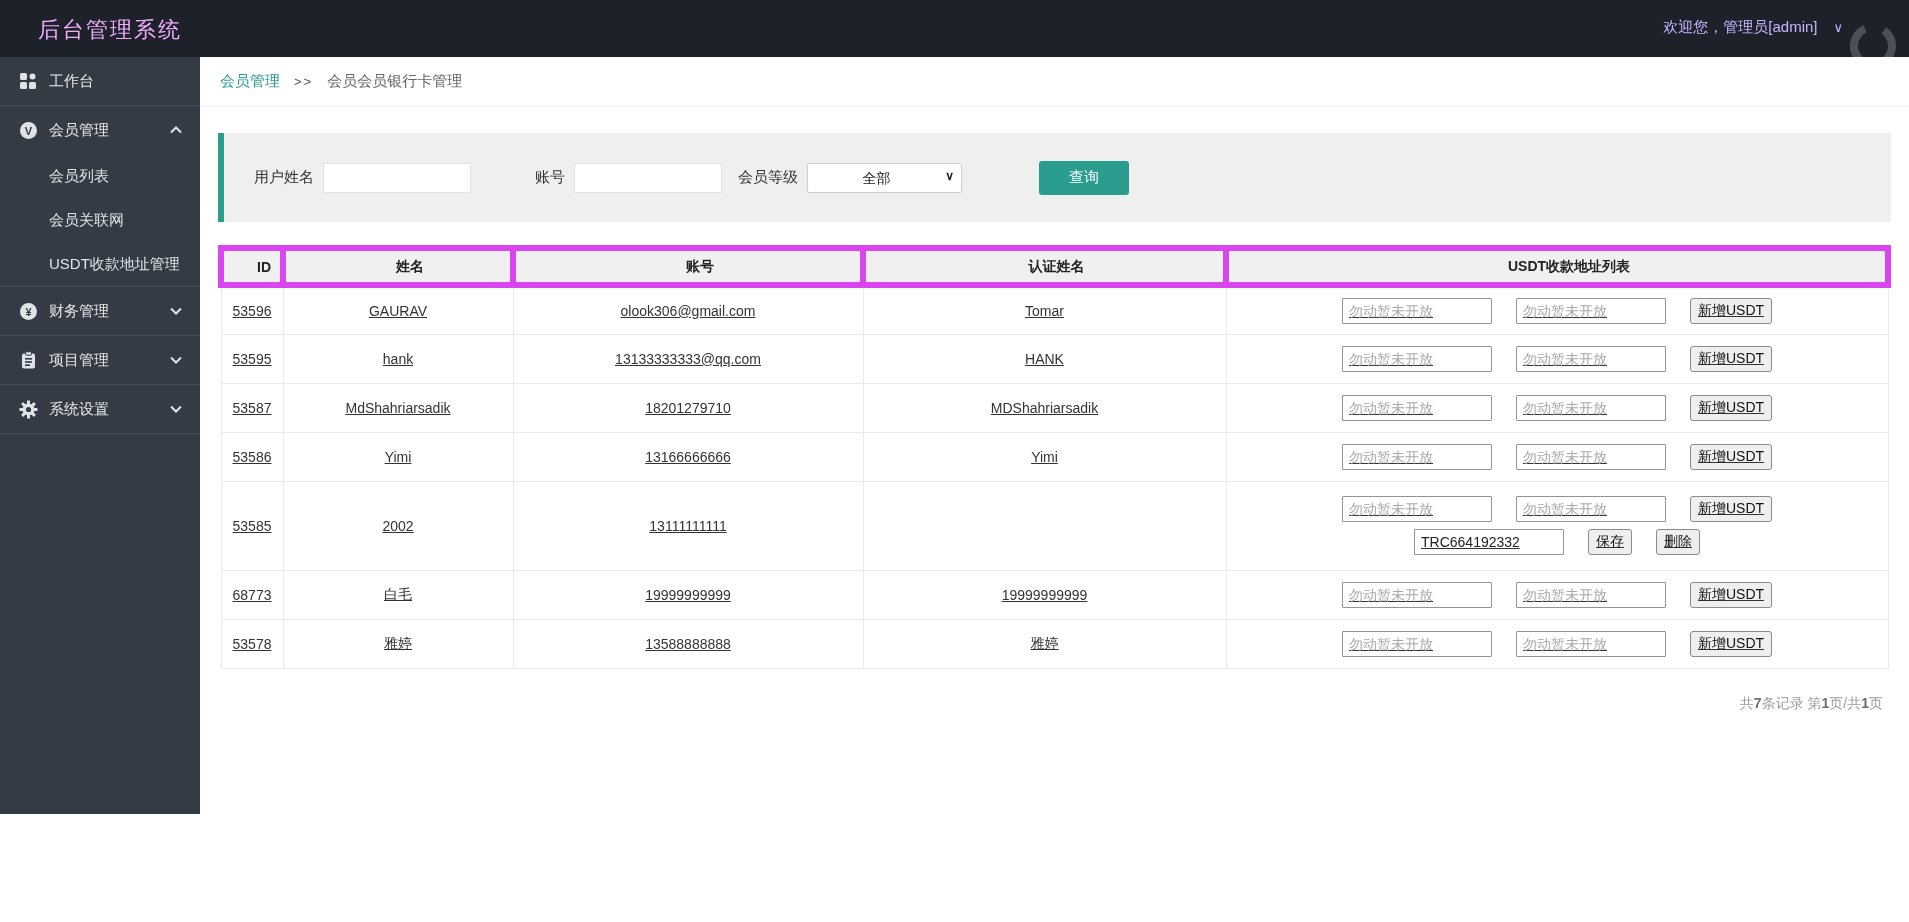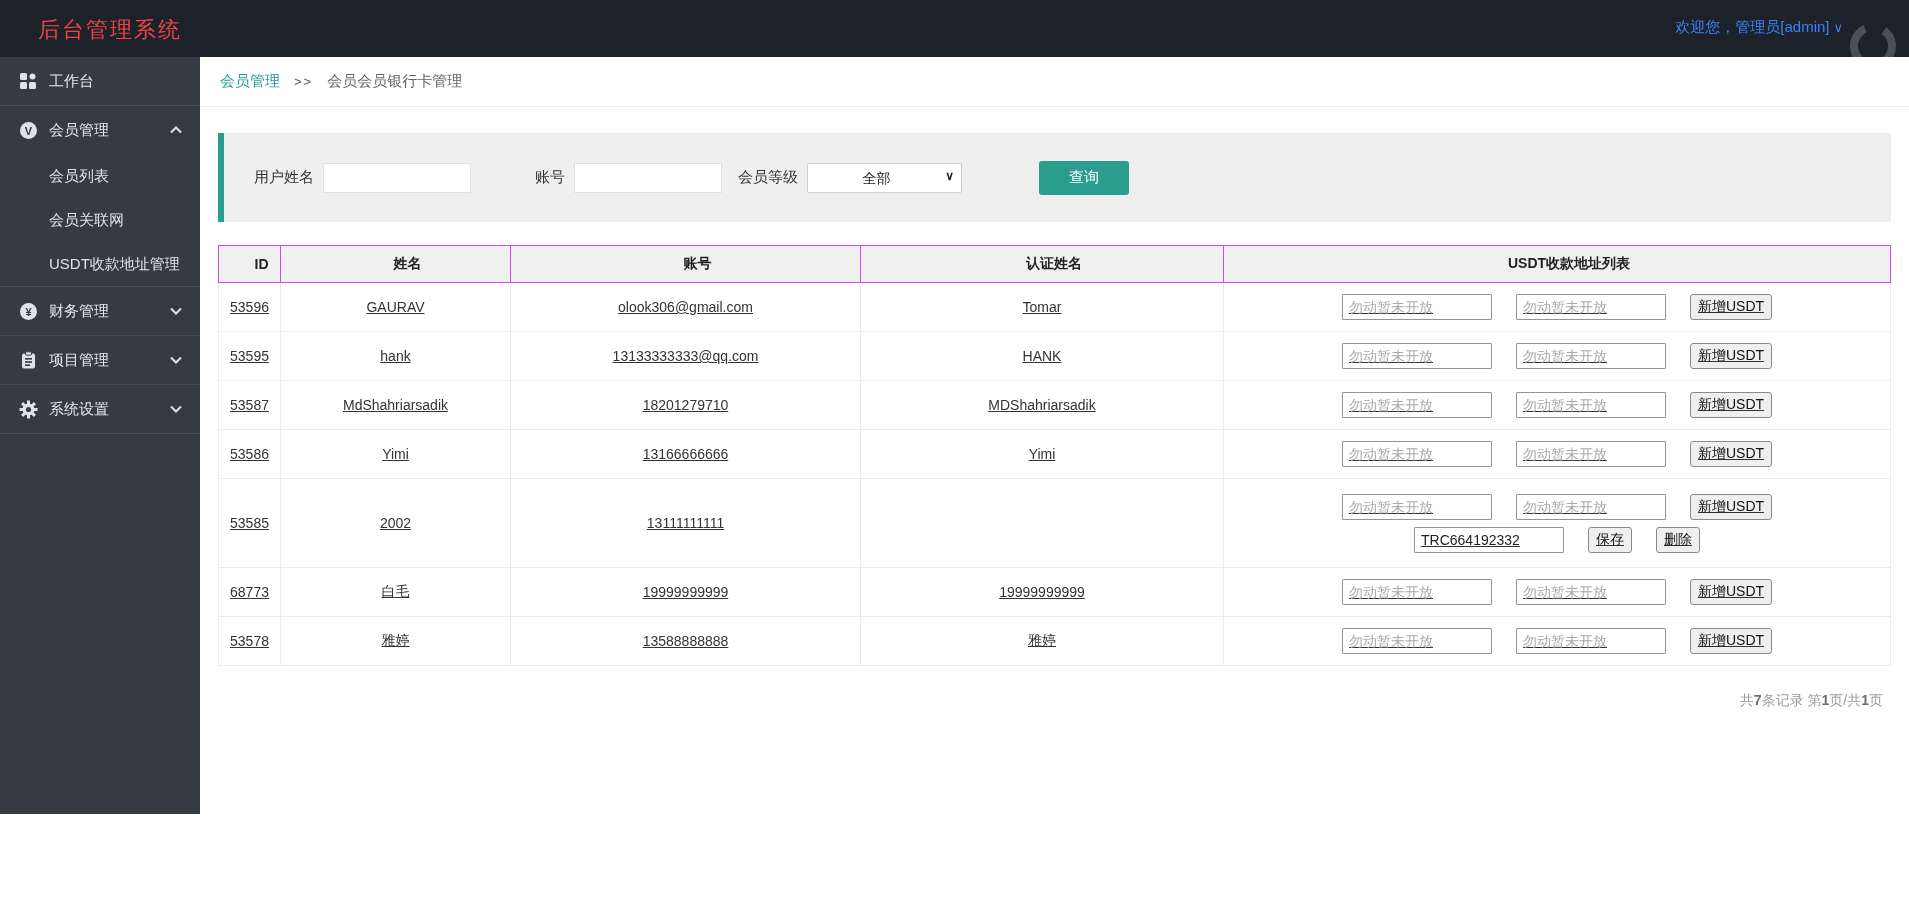--- a/index.html
+++ b/index.html
@@ -1,22 +1,22 @@
 <!DOCTYPE html>
 <html><head>
 <meta charset="utf-8">
 <style>
   * { box-sizing: border-box; margin: 0; padding: 0; }
   html,body { width:1909px; height:922px; font-family:"Liberation Sans", sans-serif; background:#fff; }
   .app { position:relative; width:1909px; height:922px; overflow:hidden; background:#fff; }
 
   
   .topbar { position:absolute; top:0; left:0; width:1909px; height:57px; background:#1d212a; color:#fff; z-index:10; overflow:hidden; }
-  .topbar-title { position:absolute; left:38px; top:15px; font-size:22px; letter-spacing:2px; color:#ef4444; }
-  .topbar-right { position:absolute; right:66px; top:18px; font-size:15px; color:#3b82f6; display:flex; align-items:center; cursor:pointer; }
+  .topbar-title { position:absolute; left:38px; top:15px; font-size:22px; letter-spacing:2px; color:#f0abfc; }
+  .topbar-right { position:absolute; right:66px; top:18px; font-size:15px; color:#c4b5fd; display:flex; align-items:center; cursor:pointer;gap:12px; }
   .topbar-right .caret { margin-left:4px; font-size:13px; }
   .ring-icon { position:absolute; right:10px; top:20px; width:52px; height:52px; }
 
   
   .sidebar { position:absolute; top:57px; left:0; width:200px; height:757px; background:#353b45; color:#e4e7ea; }
   .side-item { height:48px; display:flex; align-items:center; padding:0 18px; font-size:15px; cursor:pointer; }
   .side-item .mi { width:20px; height:20px; margin-right:11px; flex:0 0 20px; display:flex; align-items:center; justify-content:center; }
   .side-item .chev { margin-left:auto; }
   .side-block { border-bottom:1px solid rgba(255,255,255,0.09); }
   .sub-item { height:44px; display:flex; align-items:center; padding-left:49px; font-size:15px; color:#dfe3e8; cursor:pointer; }
@@ -34,21 +34,21 @@
   .gap1 { margin-left:64px; } .gap2 { margin-left:16px; }
   .f-input { width:148px; height:30px; border:1px solid #e2e2e2; background:#fff; padding:0 7px; font-size:14px; color:#333; outline:none; }
   .select-wrap { position:relative; margin-left:0; }
   .f-select { width:155px; height:30px; border:1px solid #cfcfcf; background:#fff; font-size:14px; color:#222; padding:0 24px 0 8px;
               -webkit-appearance:none; appearance:none; border-radius:2px; outline:none;text-align:center; }
   .sel-arrow { position:absolute; right:8px; top:6px; font-size:12px; color:#222; pointer-events:none; font-weight:bold; }
   .query-btn { margin-left:77px; width:90px; height:34px; background:#2a9d8f; border:none; border-radius:3px; color:#fff; font-size:15px; cursor:pointer; font-family:inherit; }
 
   
   .data-table { margin:23px 18px 0 18px; width:1673px; border-collapse:collapse; table-layout:fixed; font-size:14px; color:#333; background:#fff; }
-  .data-table th { background:#f0f0f0; height:37px; font-weight:bold; font-size:14px; color:#222; border:1px solid #d946ef; text-align:center;padding-left:24px; }
+  .data-table th { background:#f0f0f0; height:37px; font-weight:bold; font-size:14px; color:#222; border:6px solid #d946ef; text-align:center;padding-left:24px; }
   .data-table td { height:49px; border:1px solid #ebebeb; text-align:center; padding:2px 4px;text-decoration:underline; }
   .row-tall td { height:89px; }
   .c-id { width:62px; } .c-name { width:230px; } .c-acct { width:350px; } .c-verify { width:363px; }
 
   .usdt-line { display:flex; align-items:center; justify-content:center; gap:24px; }
   .usdt-line + .usdt-line { margin-top:7px; }
   .u-input { width:150px; height:26px; border:1px solid #949494; background:#fff; font-size:14px; padding:0 6px; color:#222; border-radius:1px; outline:none; }
   .u-input::placeholder, .f-input::placeholder { color:#a9a9a9; }
   .u-btn { height:26px; background:#efefef; border:1px solid #8a8a8a; border-radius:3px; font-size:14px; color:#111; padding:0 7px; cursor:pointer; font-family:inherit; }
 

